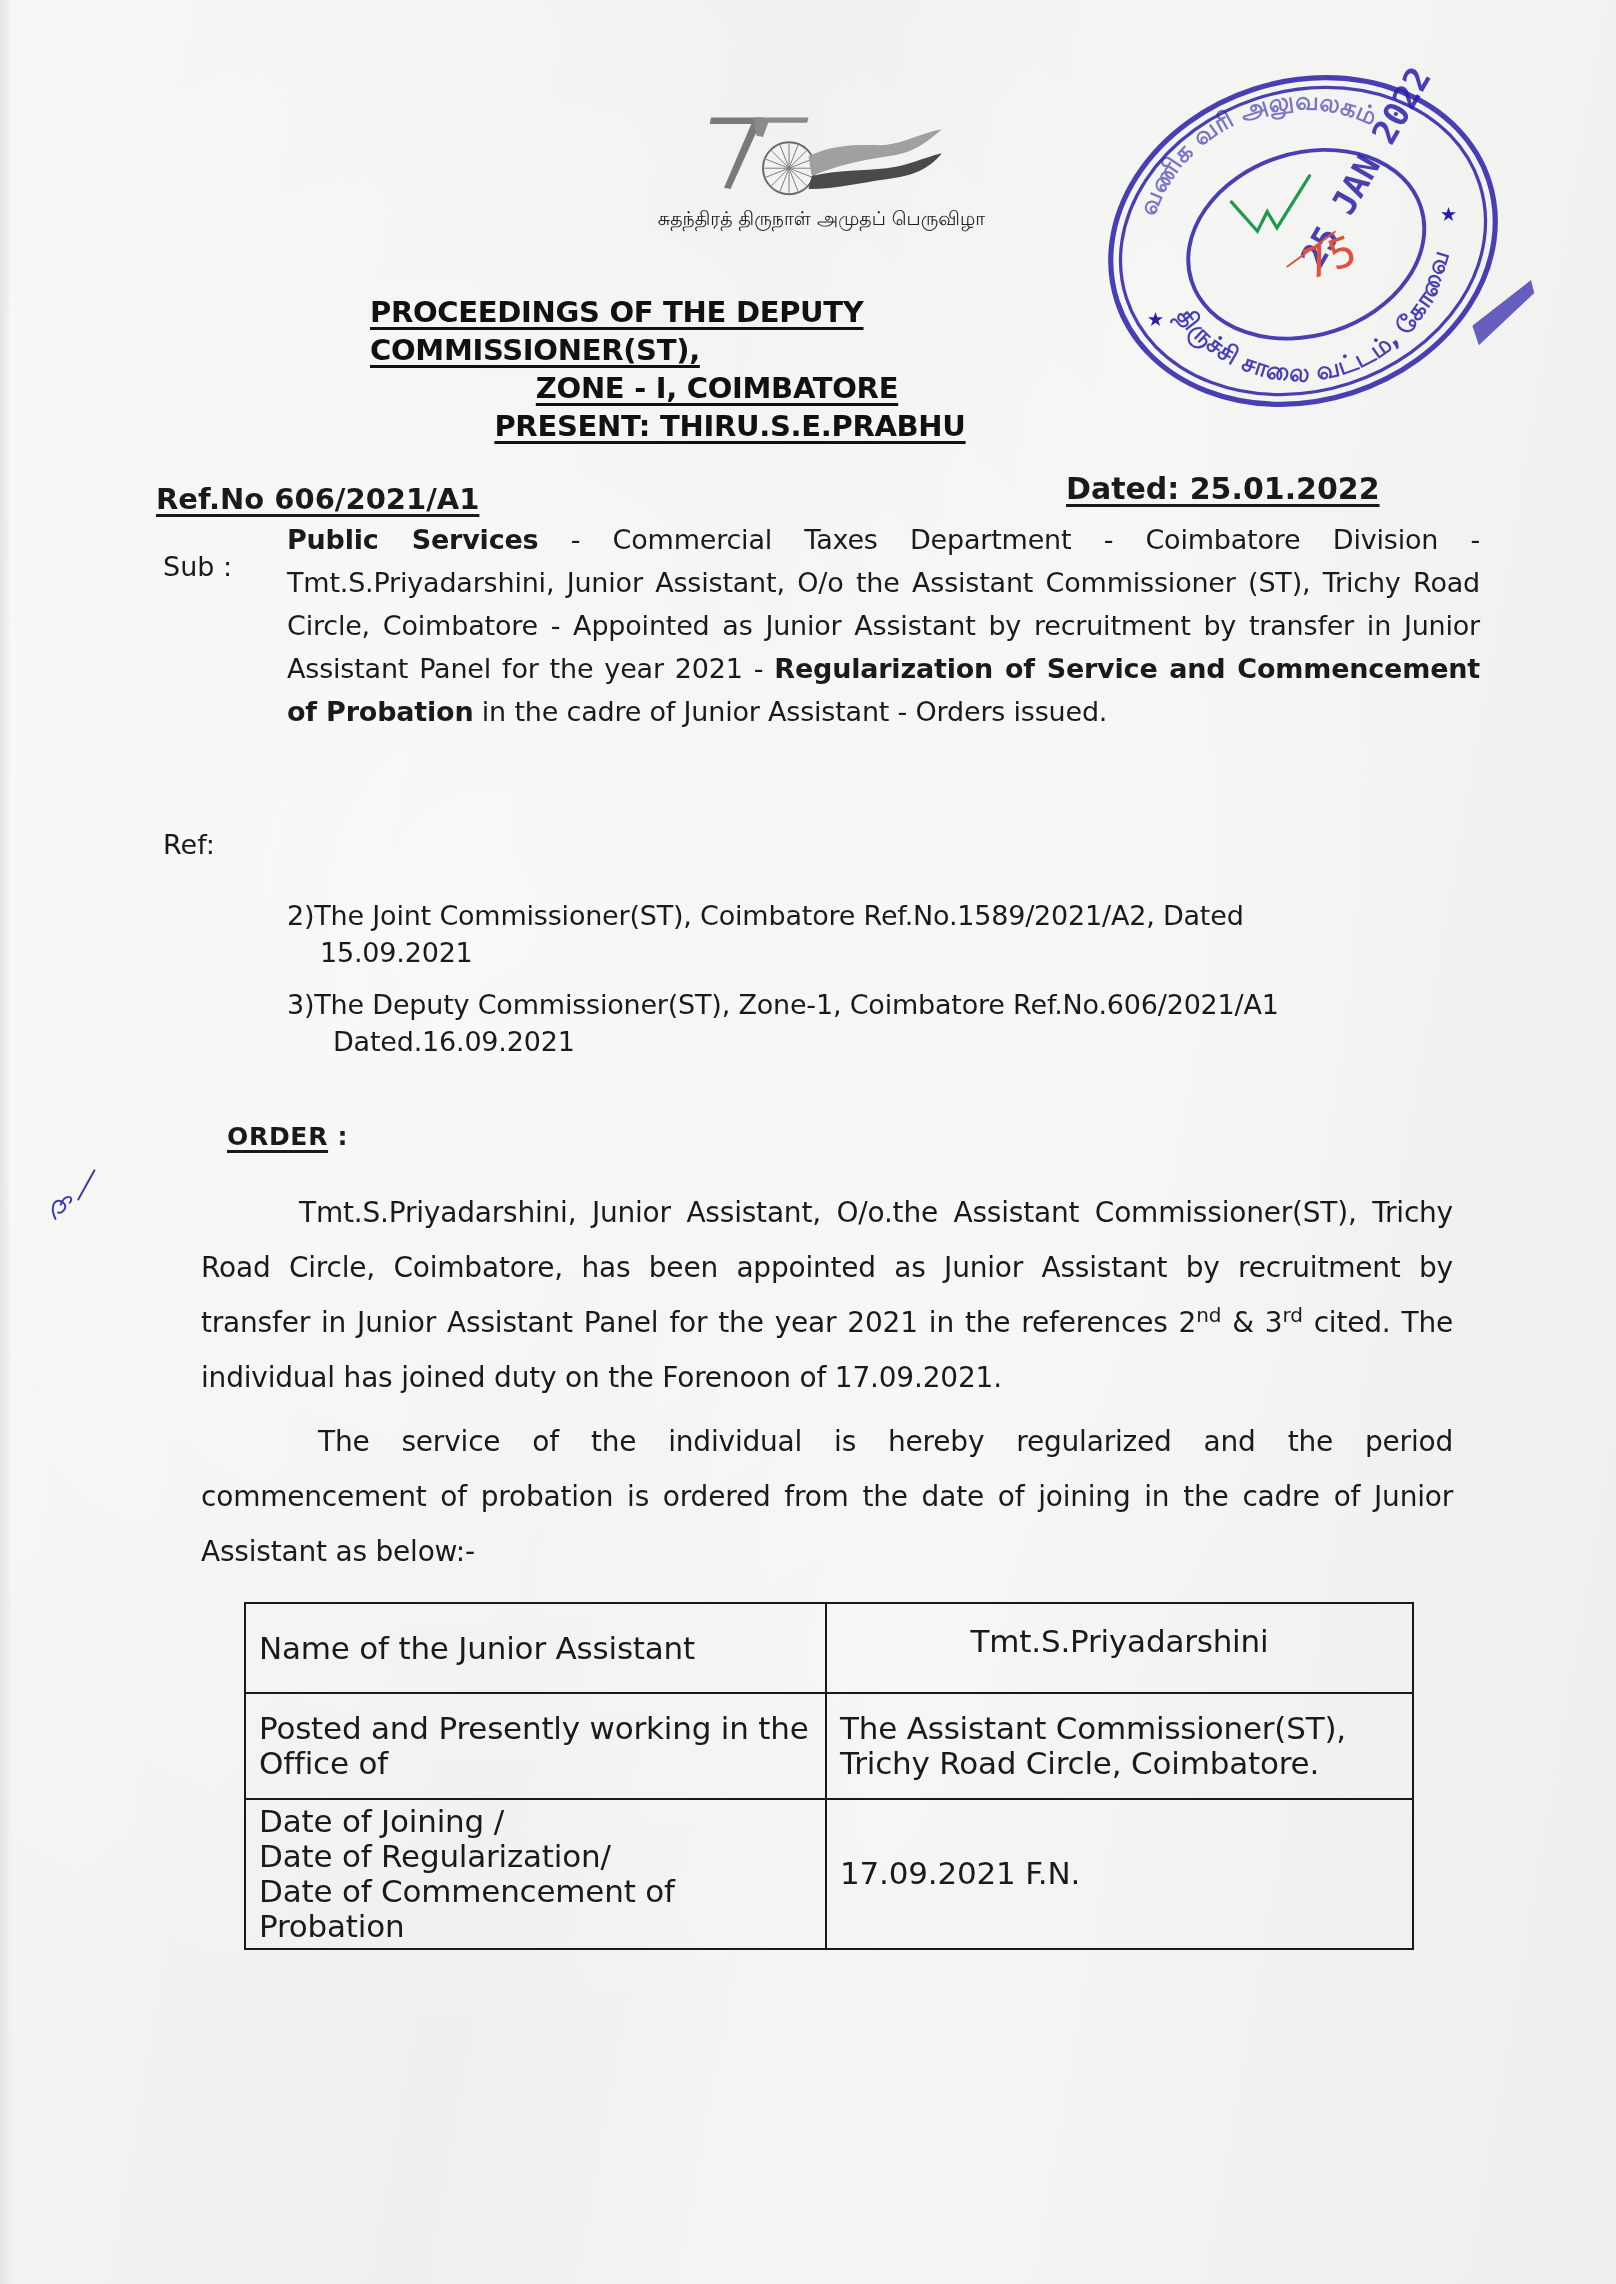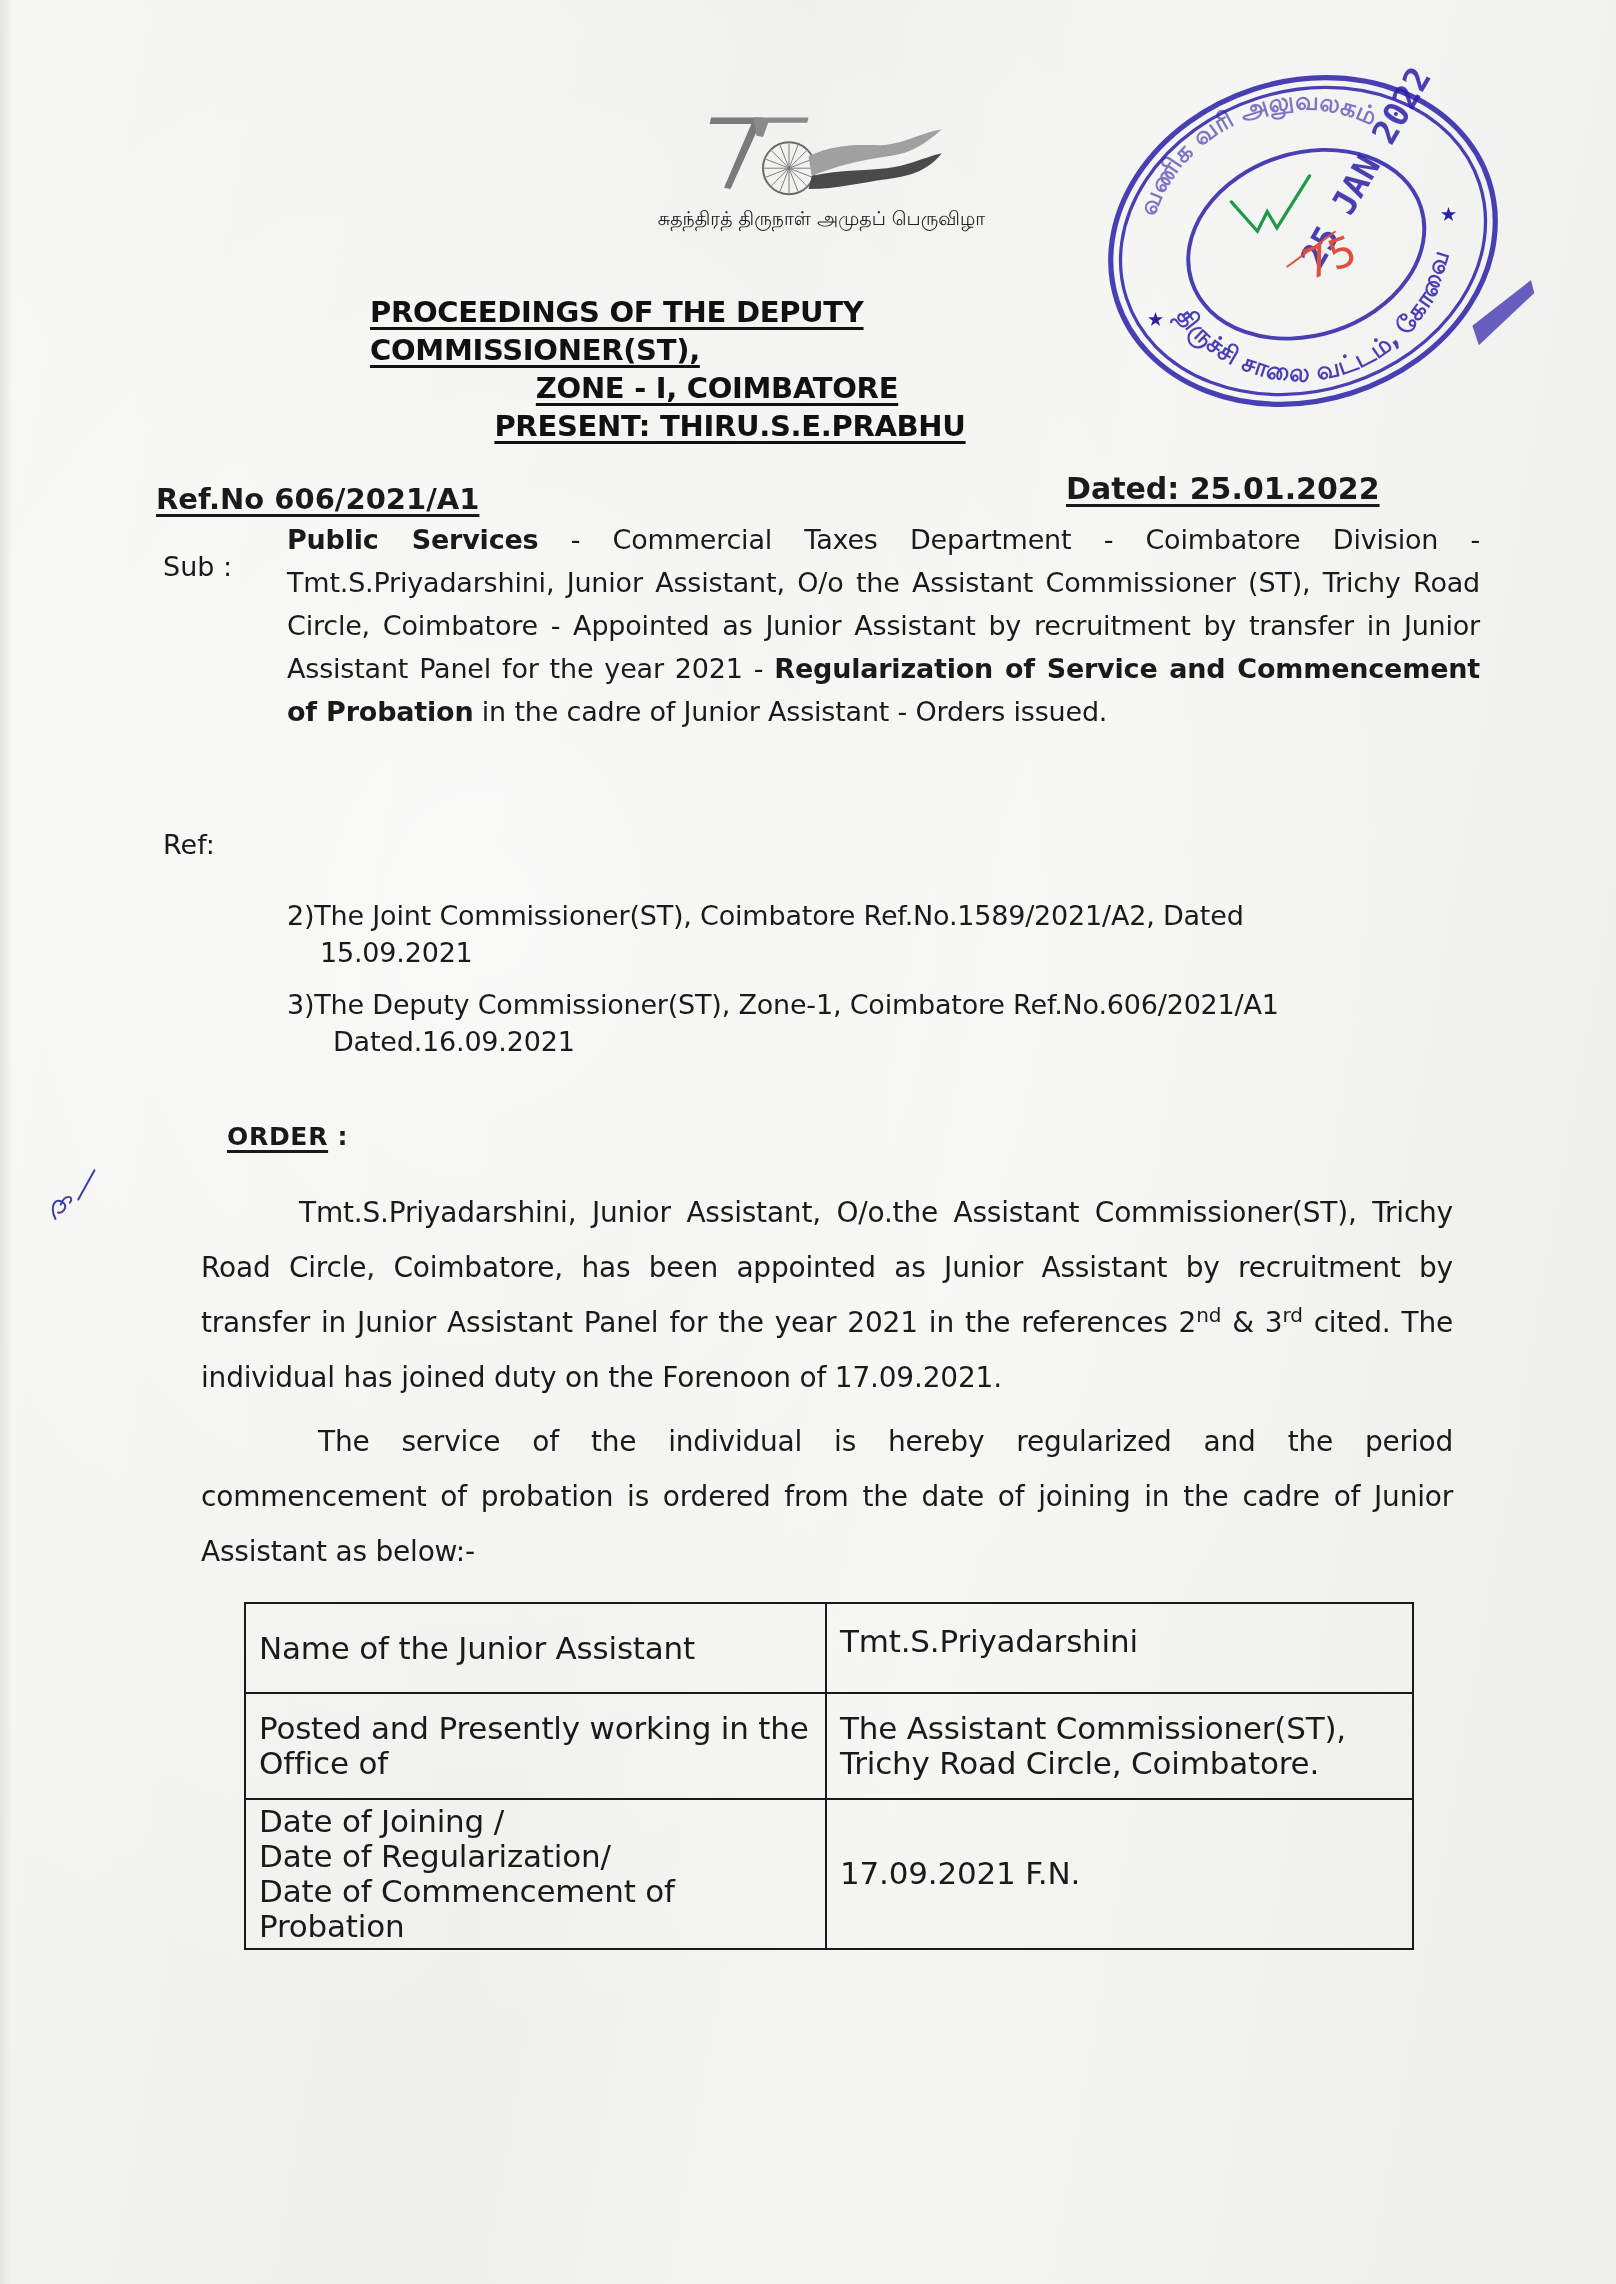--- a/index.html
+++ b/index.html
@@ -219,21 +219,21 @@
   <div class="para para-1">
     <span>Tmt.S.Priyadarshini, Junior Assistant, O/o.the Assistant Commissioner(ST), Trichy Road Circle, Coimbatore, has been appointed as Junior Assistant by recruitment by transfer in Junior Assistant Panel for the year 2021 in the references 2</span><sup>nd</sup><span> &amp; 3</span><sup>rd</sup><span> cited. The individual has joined duty on the Forenoon of 17.09.2021.</span>
   </div>
 
   <div class="para para-2">The service of the individual is hereby regularized and the period commencement of probation is ordered from the date of joining in the cadre of Junior Assistant as below:-</div>
 
   <table class="tbl">
     <tbody>
         <tr class="r1">
       <td class="c1"><span>Name of the Junior Assistant</span></td>
-      <td class="vtop" style="padding-top:19.6px;"><span>Tmt.S.Priyadarshini</span></td>
+      <td class="vtop" style="padding-top:19.6px;text-align:center;"><span>Tmt.S.Priyadarshini</span></td>
     </tr>
     <tr class="r2">
       <td class="c1">
         <span class="ml">Posted and Presently working in the</span>
         <span class="ml">Office of</span>
       </td>
       <td>
         <span class="ml">The Assistant Commissioner(ST),</span>
         <span class="ml">Trichy Road Circle, Coimbatore.</span>
       </td>

